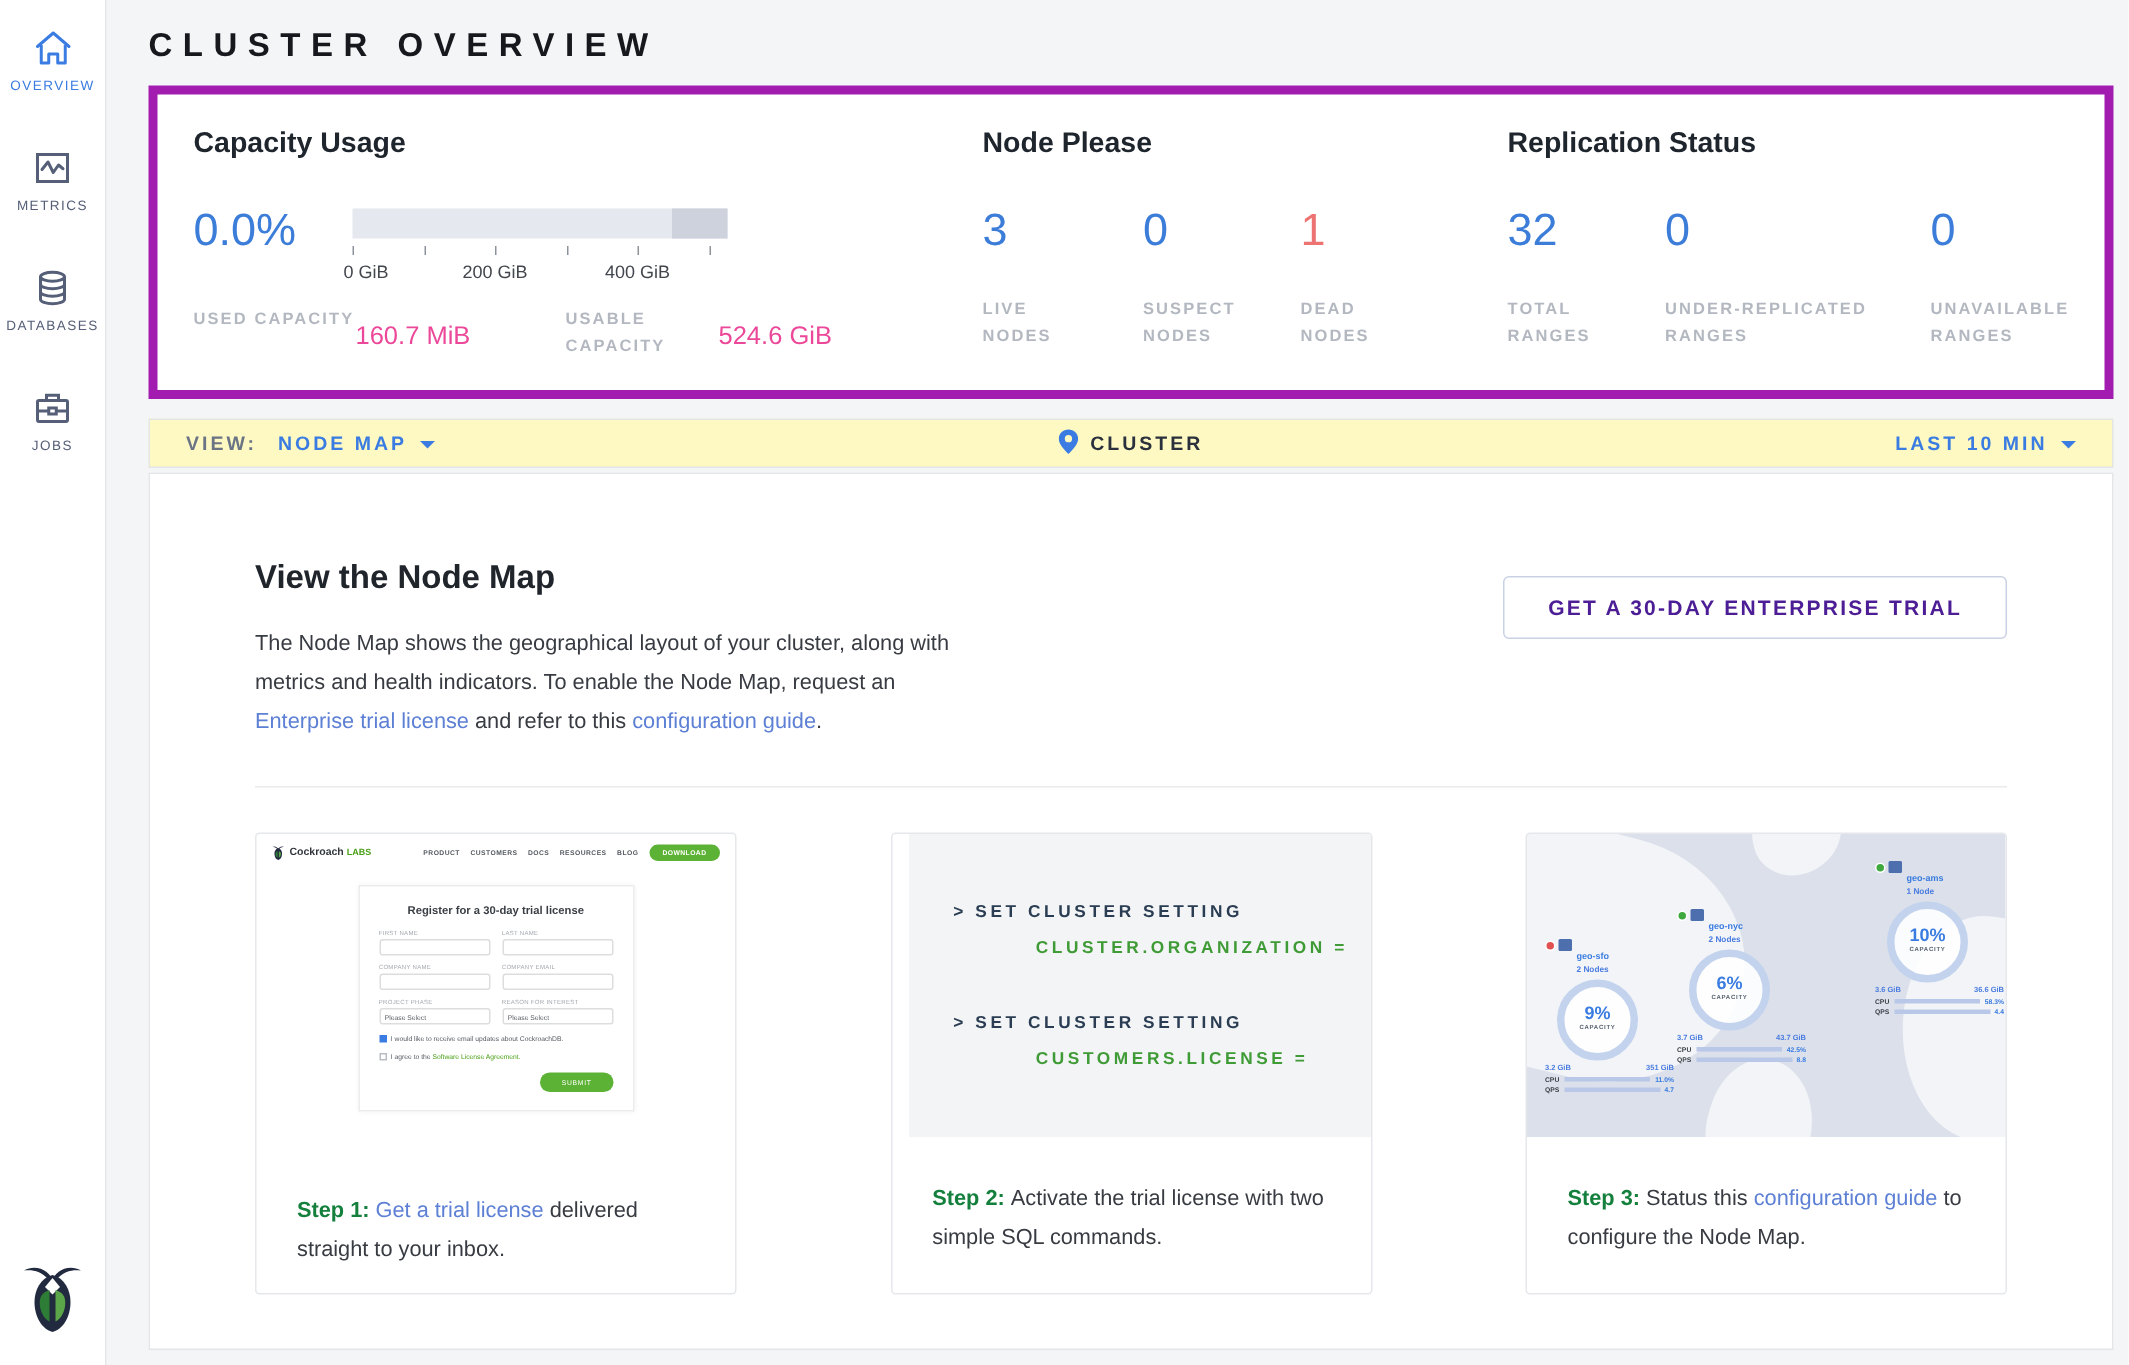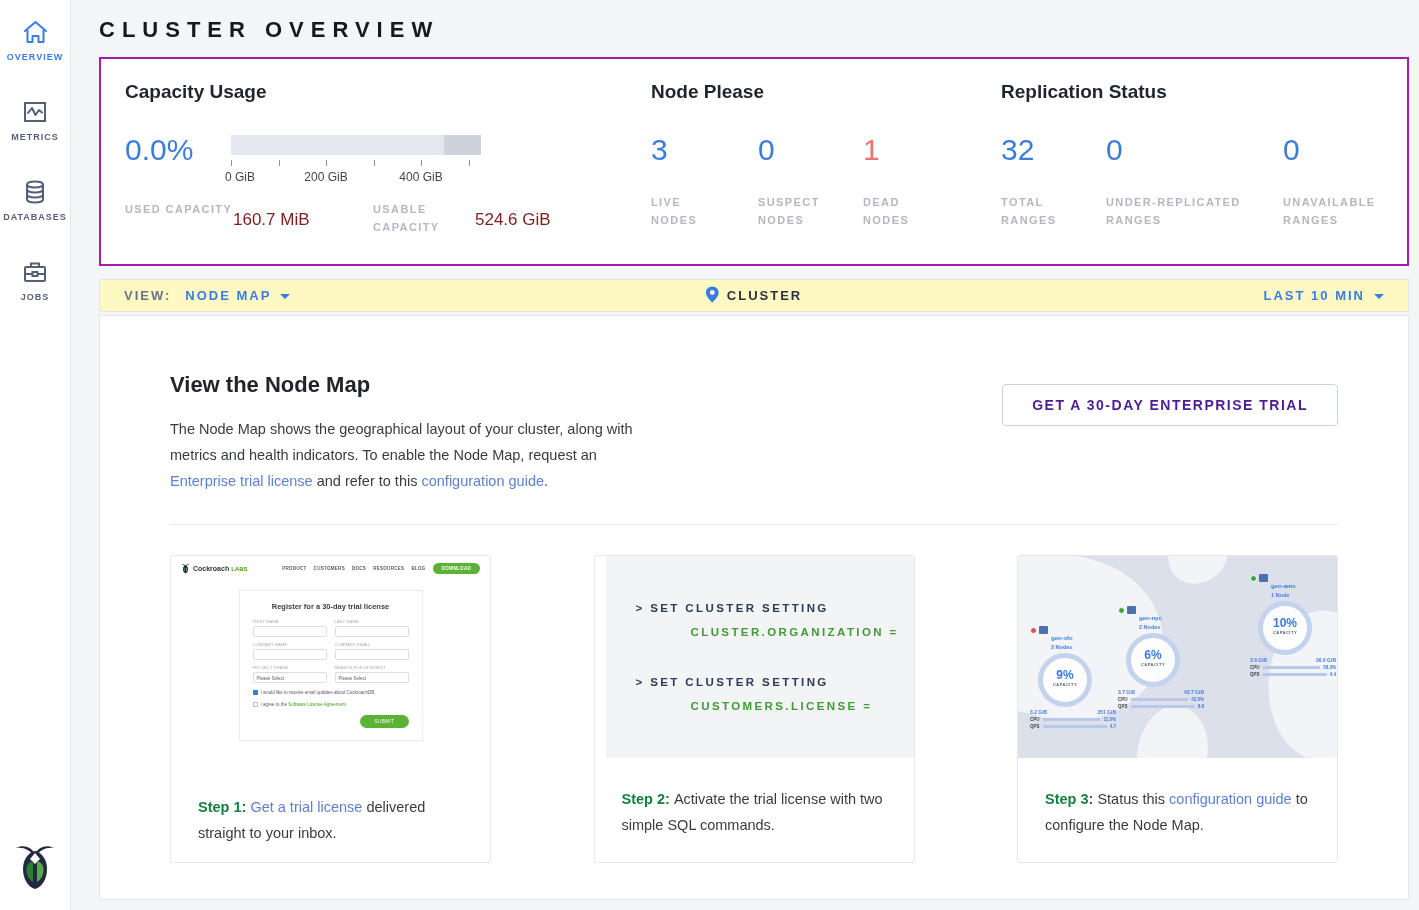--- a/index.html
+++ b/index.html
@@ -8,47 +8,47 @@
     font-family: "Liberation Sans", "DejaVu Sans", sans-serif;
     background:#f4f5f6; color:#242933; position:relative;
   }
   
   .sidebar { position:absolute; left:0; top:0; bottom:0; width:71px;
     background:#fff; border-right:1px solid #e3e5e8; z-index:5; }
   .nav-item { height:80px; display:flex; flex-direction:column; align-items:center;
     justify-content:center; color:#565f78; cursor:pointer; }
   .nav-item.active { color:#3a7ce1; }
   .nav-item svg { display:block; }
-  .nav-label { margin-top:7px; font-size:9px; font-weight:700; letter-spacing:1px; }
+  .nav-label { margin-top:7px; font-size:9px; font-weight:400; letter-spacing:1px; }
   .roach-logo { position:absolute; bottom:14px; left:50%; transform:translateX(-50%); }
   
   .main { position:absolute; left:72px; top:0; right:0; bottom:0; padding:0 10px 0 27px; }
   h1.page-title { padding:17px 0 14px 0; font-size:22px; font-weight:700;
     letter-spacing:7px; color:#16181d; }
   
-  .summary-card { background:#fff; border:2px solid #a21caf; height:209px;
+  .summary-card { background:#fff; border:6px solid #a21caf; height:209px;
     display:flex; padding:22px 0 0 24px; }
   .sec-title { font-size:19px; font-weight:600; color:#1f252d; margin-bottom:30px; }
   .cap-section { width:526px; }
   .node-section { width:350px; }
   .repl-section { flex:1; }
   .big-num { font-size:30px; font-weight:500; }
   .cap-row { display:flex; }
   .cap-percent { width:106px; }
   .gauge { width:250px; position:relative; margin-top:2px; }
   .gauge-bar { height:20px; background:#e5e8ee; position:relative; }
   .gauge-bar .dark-seg { position:absolute; right:0; top:0; height:100%; width:15%; background:#cdd2dc; }
   .gauge-ticks { position:relative; height:7px; margin-top:5px; }
   .gauge-ticks i { position:absolute; width:1px; height:6px; background:#8e939b; }
   .gauge-labels { position:relative; height:15px; margin-top:3px; font-size:12px; color:#42464d; }
   .gauge-labels span { position:absolute; white-space:nowrap; }
   .cap-values { display:flex; margin-top:15px; }
   .cap-label { width:108px; font-size:11px; font-weight:700; letter-spacing:1.4px;
     color:#b3b8c0; line-height:18px; }
-  .cap-value { width:140px; font-size:17px; font-weight:500; color:#7f1d1d; padding-top:10px; }
+  .cap-value { width:140px; font-size:17px; font-weight:500; color:#ec4899; padding-top:10px; }
   .stats-row { display:flex; }
   .stat { }
   .stat-label { margin-top:26px; font-size:11px; font-weight:700; letter-spacing:1.4px;
     color:#b3b8c0; line-height:18px; }
   
   .view-bar { margin-top:13px; height:33px; background:#fef9c3; border:1px solid #e3e5e9;
     display:flex; align-items:center; padding:0 24px; position:relative;
     font-size:13px; letter-spacing:2px; font-weight:600; }
   .vb-left { display:flex; align-items:center; color:#6b7484; }
   .vb-view-value { color:#3a7ce1; margin-left:14px; cursor:pointer; display:flex; align-items:center; }

